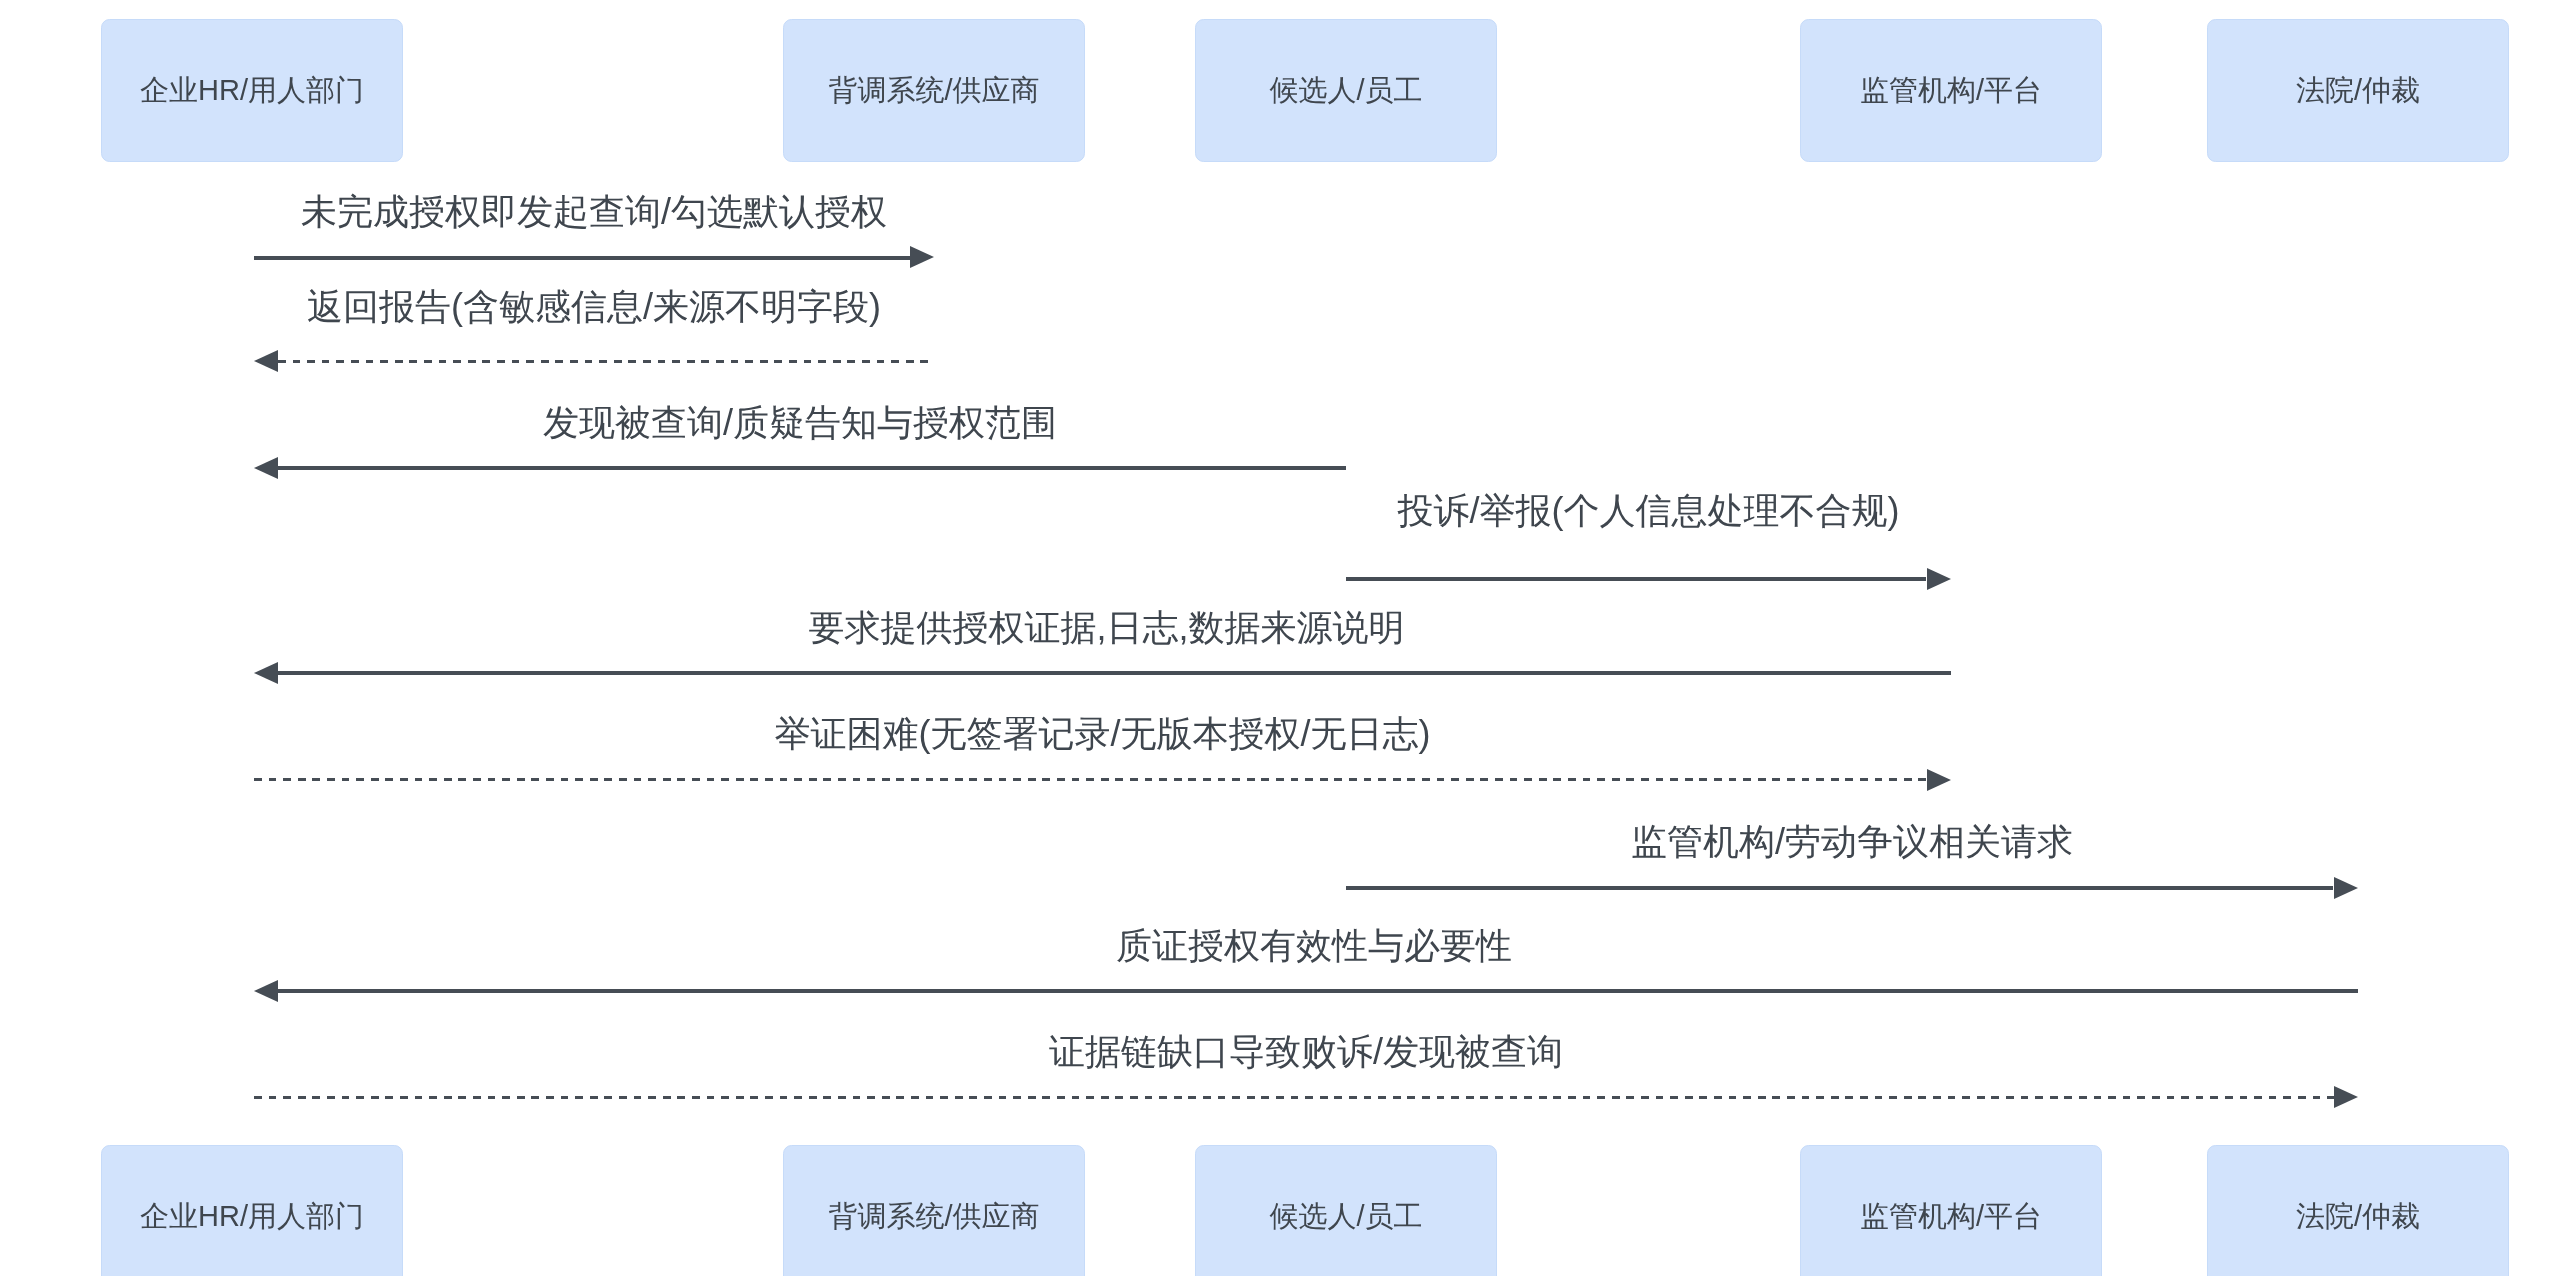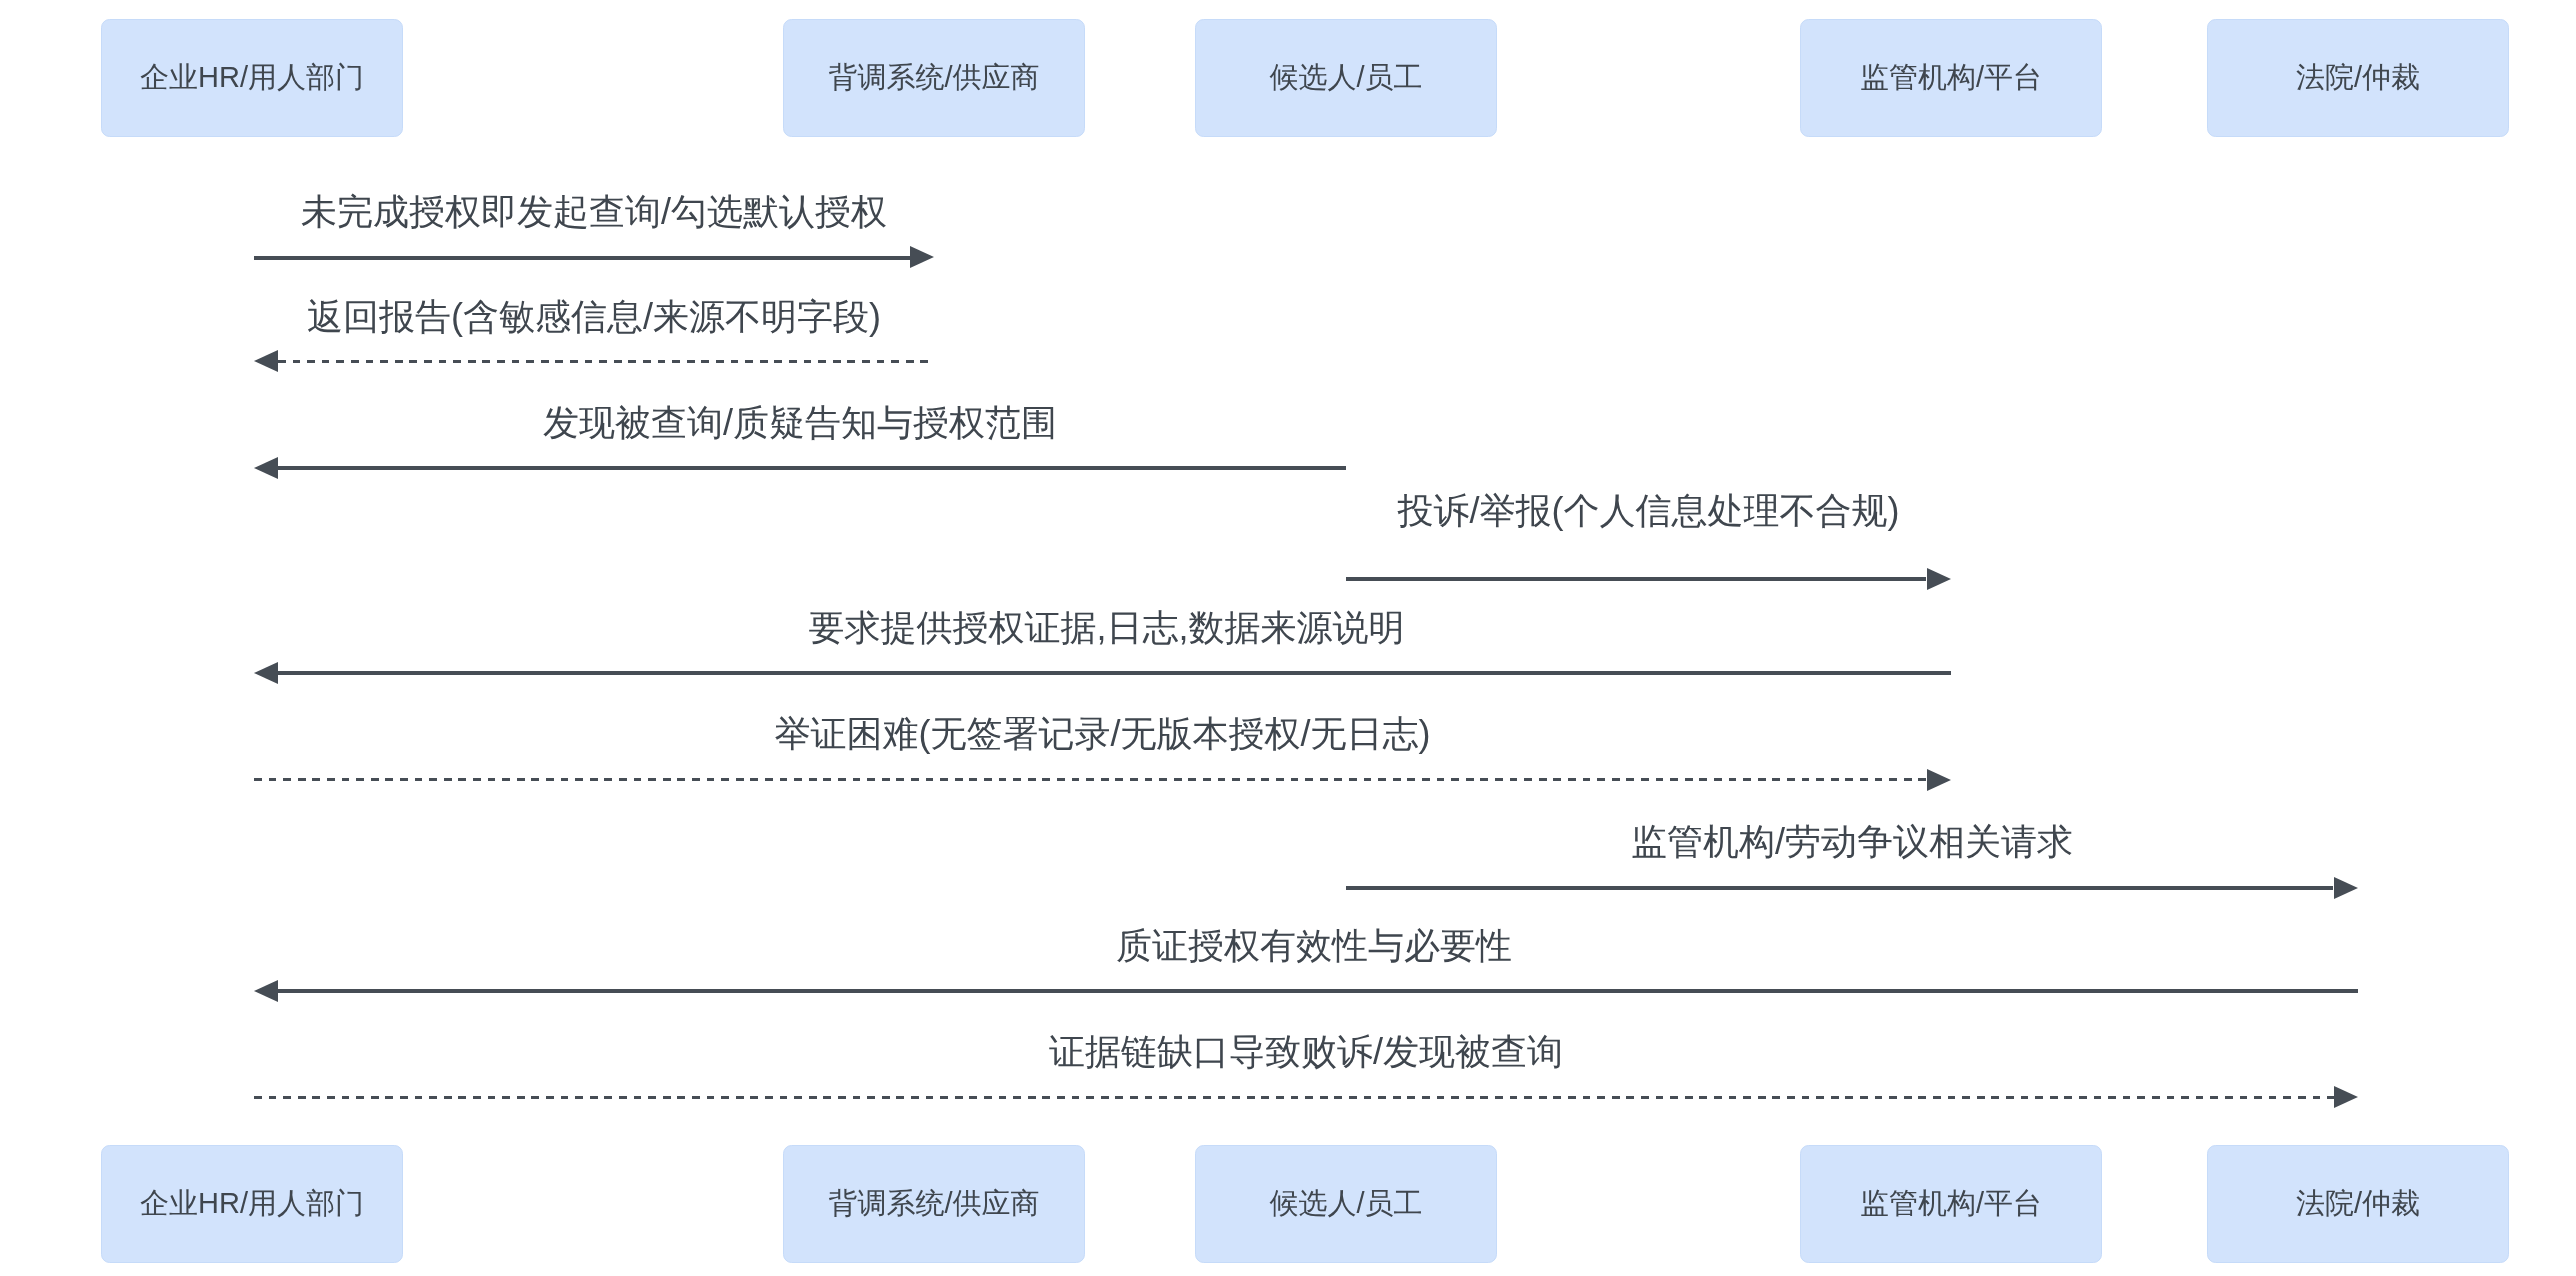--- a/index.html
+++ b/index.html
@@ -18,21 +18,21 @@
   .canvas {
     position: relative;
     width: 2576px;
     height: 1277px;
     background: var(--bg);
     overflow: hidden;
   }
   .actor {
     position: absolute;
     width: 302px;
-    height: 118px;
+    height: 143px;
     background: var(--actor-fill);
     border: 0.9px solid var(--actor-border);
     border-radius: 8.6px;
     display: flex;
     align-items: center;
     justify-content: center;
     box-sizing: border-box;
   }
   .actor span {
     font-size: 29px;
@@ -92,21 +92,21 @@
       </div>
   </div>
 
   <div>
     <div class="msg-label" style="left:254px;width:680px;top:193px">未完成授权即发起查询/勾选默认授权</div>
     <div class="arrow-line" style="left:254px;top:256px;width:656px"></div>
     <div class="arrowhead right" style="left:910px;top:246px"></div>
   </div>
 
   <div>
-    <div class="msg-label" style="left:254px;width:680px;top:298px">返回报告(含敏感信息/来源不明字段)</div>
+    <div class="msg-label" style="left:254px;width:680px;top:288px">返回报告(含敏感信息/来源不明字段)</div>
     <div class="arrow-line dashed" style="left:278px;top:360px;width:656px"></div>
     <div class="arrowhead left" style="left:254px;top:350px"></div>
   </div>
 
   <div>
     <div class="msg-label" style="left:254px;width:1092px;top:404px">发现被查询/质疑告知与授权范围</div>
     <div class="arrow-line" style="left:278px;top:466px;width:1068px"></div>
     <div class="arrowhead left" style="left:254px;top:457px"></div>
   </div>
 

